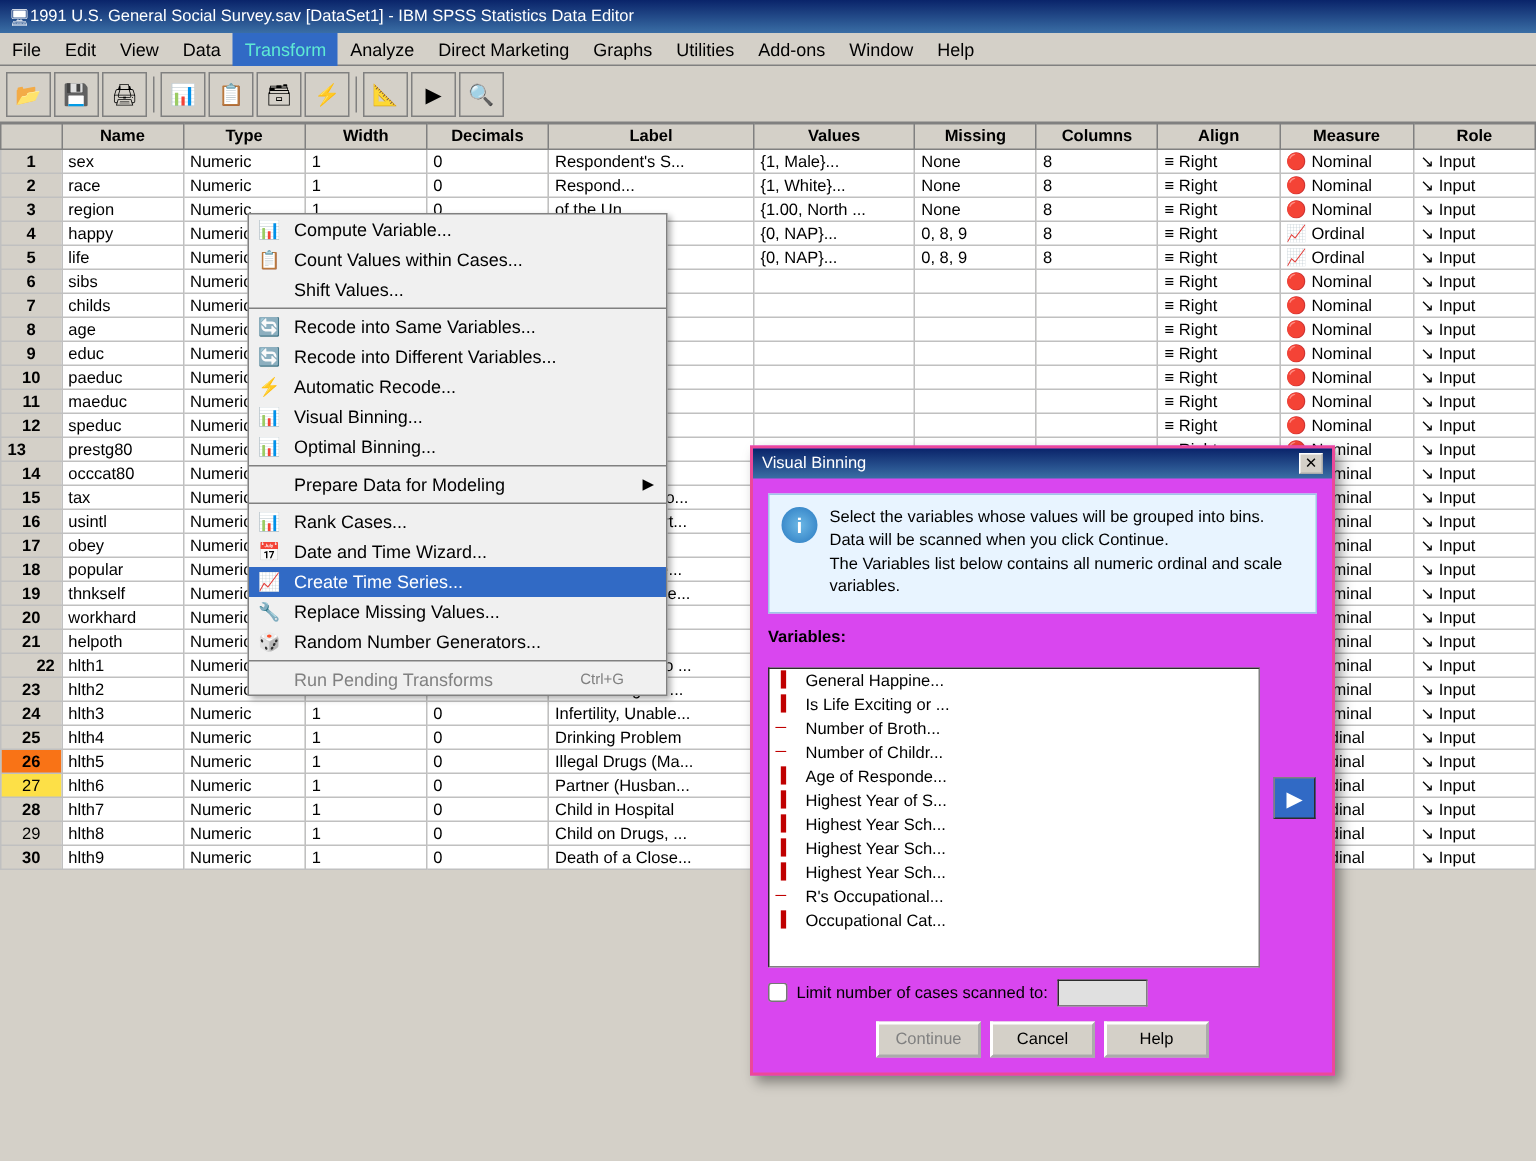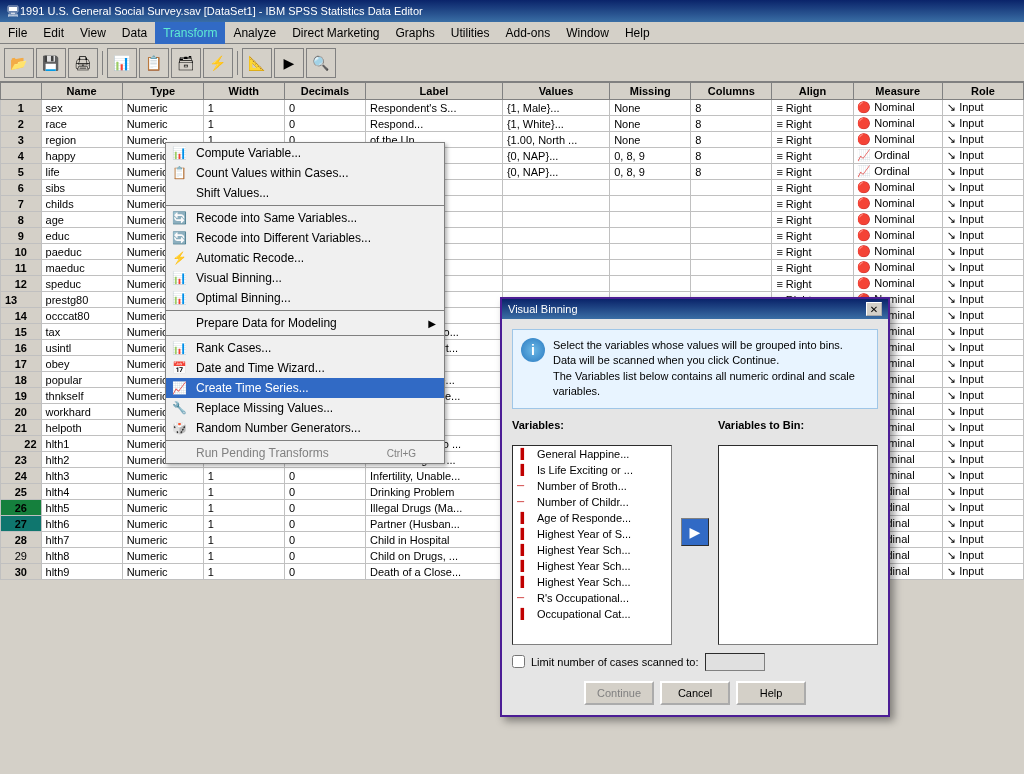--- a/index.html
+++ b/index.html
@@ -113,22 +113,22 @@
       position: absolute;
       top: 0; left: 0;
       width: 100%; height: 100%;
       z-index: 200;
     }
     #visual-binning-dialog {
       position: absolute;
       top: 215px;
       left: 500px;
       width: 390px;
-      background: #e5e5e5;
-      border: 2px solid #4c1d95;
+      background: #d946ef;
+      border: 2px solid #ec4899;
       box-shadow: 4px 4px 8px rgba(0,0,0,0.4);
     }
     #dialog-titlebar {
       background: linear-gradient(to bottom, #0a246a, #3a6ea5);
       color: white;
       padding: 3px 6px;
       font-size: 11px;
       display: flex;
       align-items: center;
       justify-content: space-between;
@@ -638,35 +638,35 @@
     <td>0</td>
     <td>Drinking Problem</td>
     <td>{0, NAP}...</td>
     <td>0, 9</td>
     <td>8</td>
     <td>≡ Right</td>
     <td>📈 Ordinal</td>
     <td>↘ Input</td>
   </tr>
           <tr>
-    <td style="background:#15803d; text-align:center; font-weight:bold;">26</td>
+    <td style="background:#f97316; text-align:center; font-weight:bold;">26</td>
     <td>hlth5</td>
     <td>Numeric</td>
     <td>1</td>
     <td>0</td>
     <td>Illegal Drugs (Ma...</td>
     <td>{0, NAP}...</td>
     <td>0, 9</td>
     <td>8</td>
     <td>≡ Right</td>
     <td>📈 Ordinal</td>
     <td>↘ Input</td>
   </tr>
           <tr>
-    <td style="background:#0f766e; text-align:center; font-weight:bold;">27</td>
+    <td style="background:#fde047; text-align:center; font-weight:normal;">27</td>
     <td>hlth6</td>
     <td>Numeric</td>
     <td>1</td>
     <td>0</td>
     <td>Partner (Husban...</td>
     <td>{0, NAP}...</td>
     <td>0, 8, 9</td>
     <td>8</td>
     <td>≡ Right</td>
     <td>📈 Ordinal</td>
@@ -845,25 +845,20 @@
                 </div>
                 <div class="list-item">
                   <span class="list-item-icon bar-icon">▐</span>
                   <span>Occupational Cat...</span>
                 </div>
               </div>
           </div>
           <div id="arrow-btn">
             <button>▶</button>
           </div>
-          <div class="list-section">
-            <div class="list-label">Variables to Bin:</div>
-            <div class="list-box" id="variables-to-bin-list">
-            </div>
-          </div>
         </div>
 
         <div id="limit-cases">
           <input type="checkbox" style="">
           <label>Limit number of cases scanned to:</label>
           <input type="text" style="width: 60px; height: 18px; border: 1px inset rgb(128, 128, 128); background: rgb(224, 224, 224);">
         </div>
 
         <div id="dialog-buttons">
           <button class="dialog-btn disabled">Continue</button>

